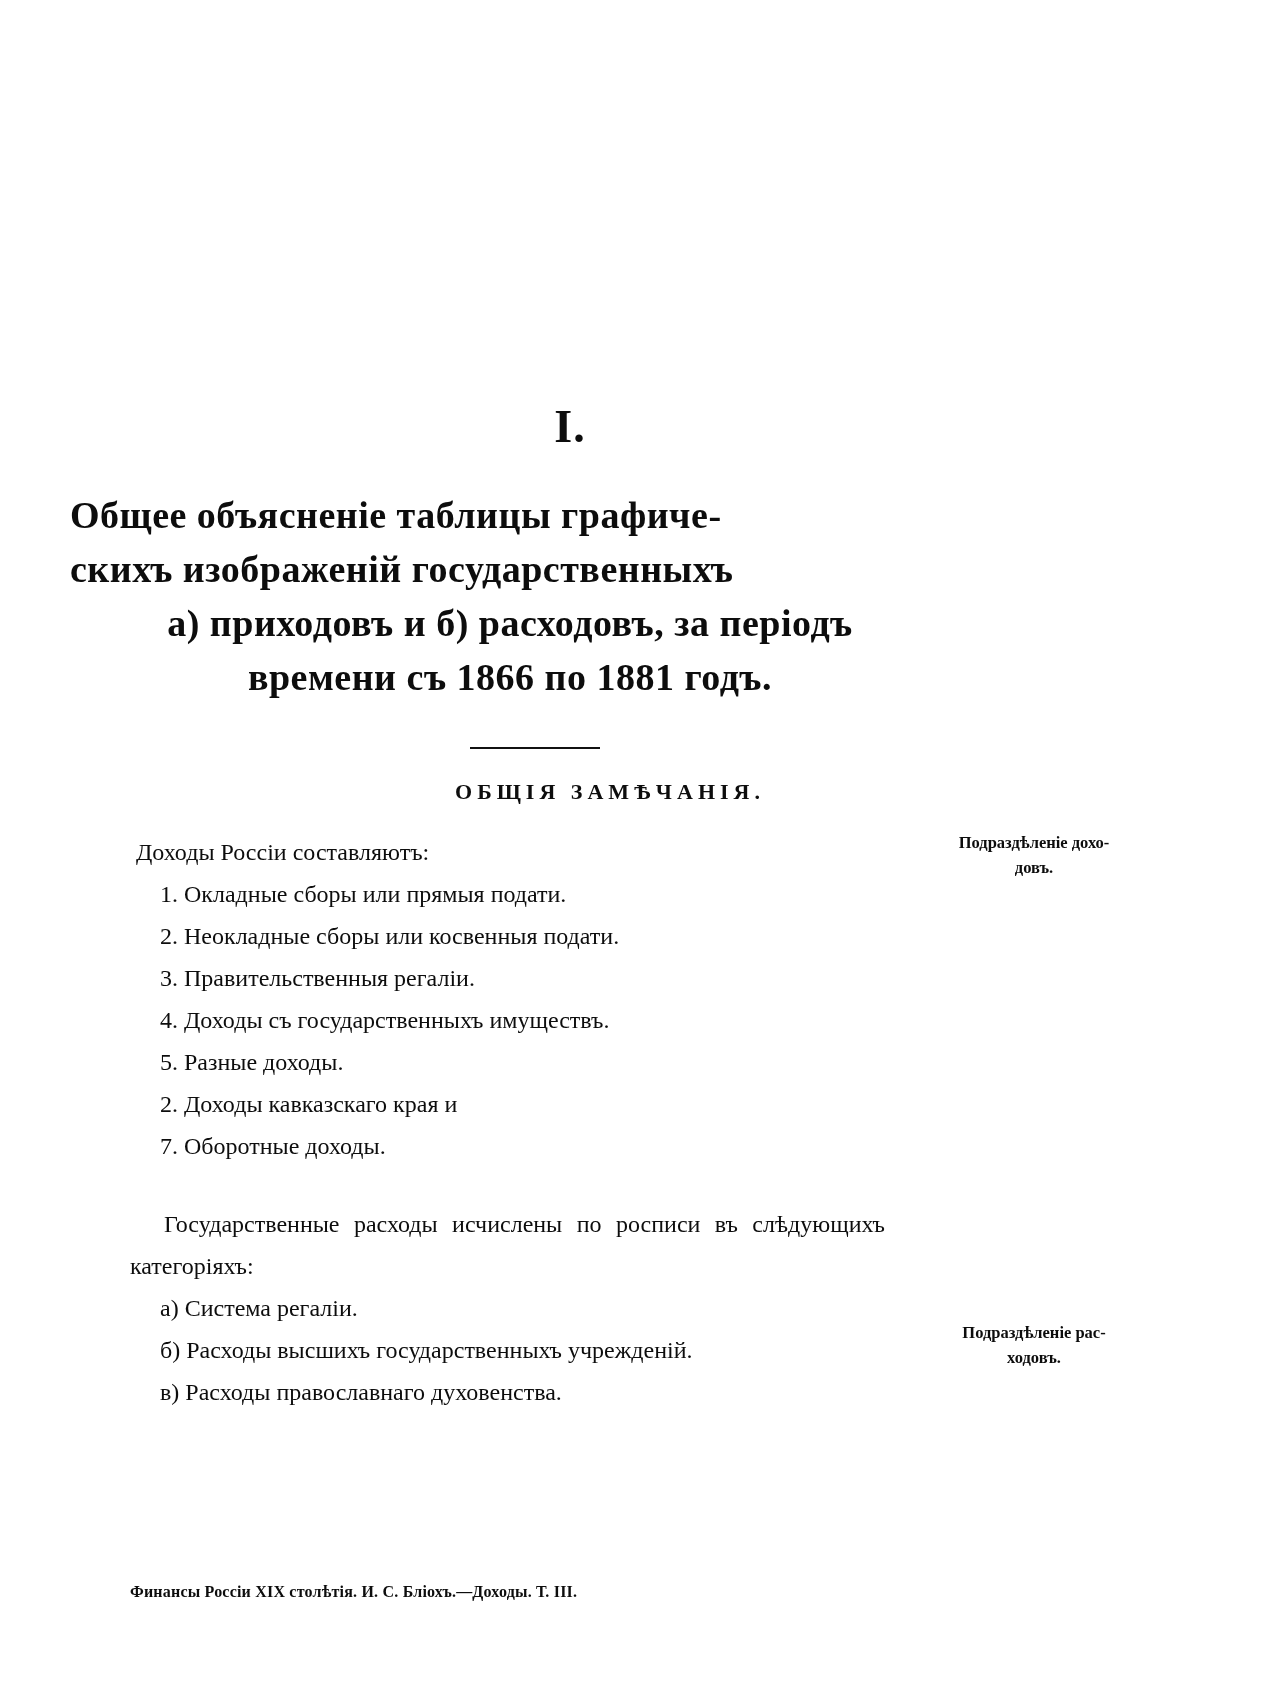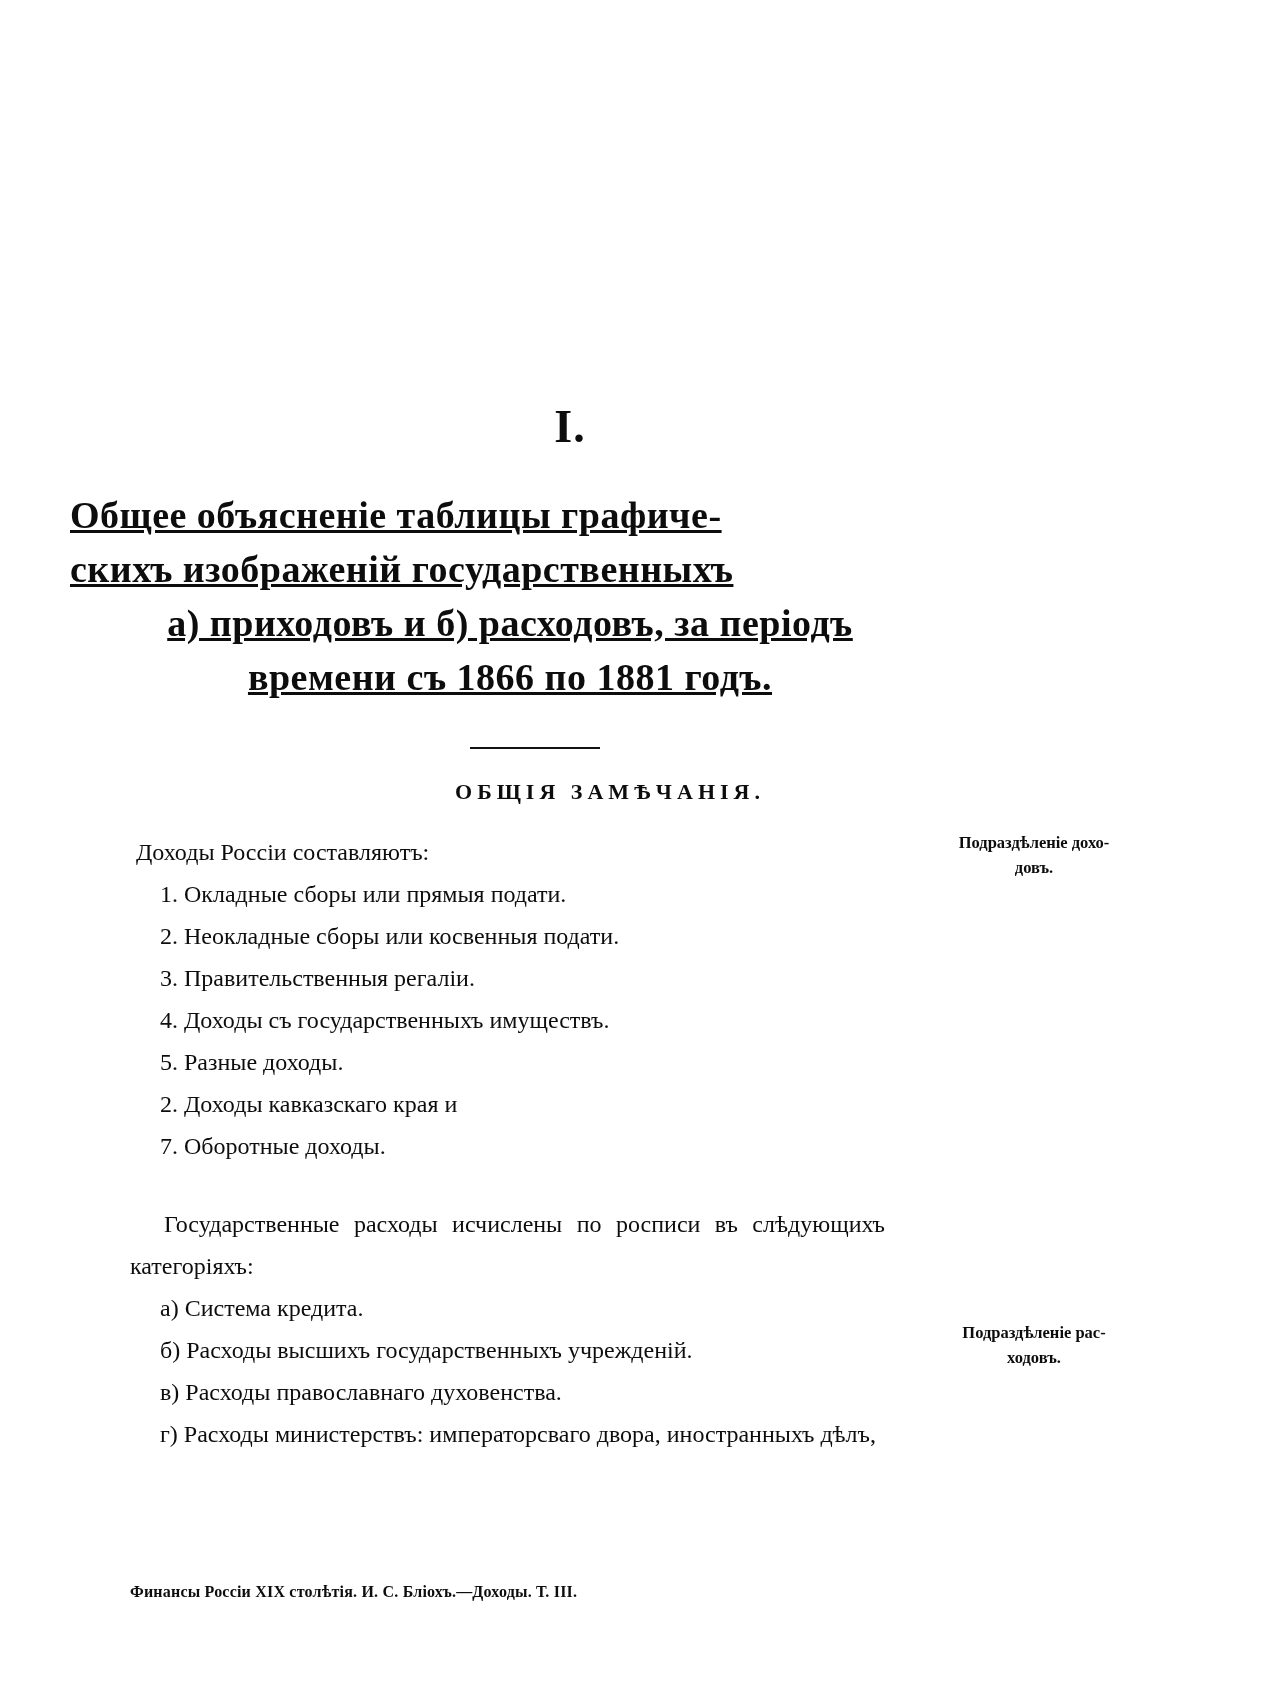--- a/index.html
+++ b/index.html
@@ -47,21 +47,20 @@
     font-size: 38px;
     line-height: 1.42;
     text-align: center;
     letter-spacing: 0.5px;
     margin-left: -60px;
     width: 880px;
   }
   .doc-title .ln {
     display: block;
     white-space: nowrap;
-    text-decoration: underline;
   }
   .ln.justify {
     display: flex;
     justify-content: space-between;
   }
 
   
   .rule {
     width: 130px;
     height: 0;
@@ -185,24 +184,23 @@
         <div class="listitem">4. Доходы съ государственныхъ имуществъ.</div>
         <div class="listitem">5. Разные доходы.</div>
         <div class="listitem">2. Доходы кавказскаго края и</div>
         <div class="listitem">7. Оборотные доходы.</div>
 
 
         <div class="gap"></div>
 
         <div class="para j">Государственные расходы исчислены по росписи въ слѣдующихъ категоріяхъ:</div>
 
-        <div class="listitem">а) Система кредита.</div>
+        <div class="listitem">а) Система регаліи.</div>
         <div class="listitem">б) Расходы высшихъ государственныхъ учрежденій.</div>
         <div class="listitem">в) Расходы православнаго духовенства.</div>
-        <div class="listitem">г) Расходы министерствъ: императорсваго двора, иностранныхъ дѣлъ,</div>
 
       </div>
     </div>
   </div>
 
   <div class="footer">Финансы Россіи XIX столѣтія.  И. С. Блiохъ.—Доходы. Т. III.</div>
 
 </div>
 
 </body></html>

